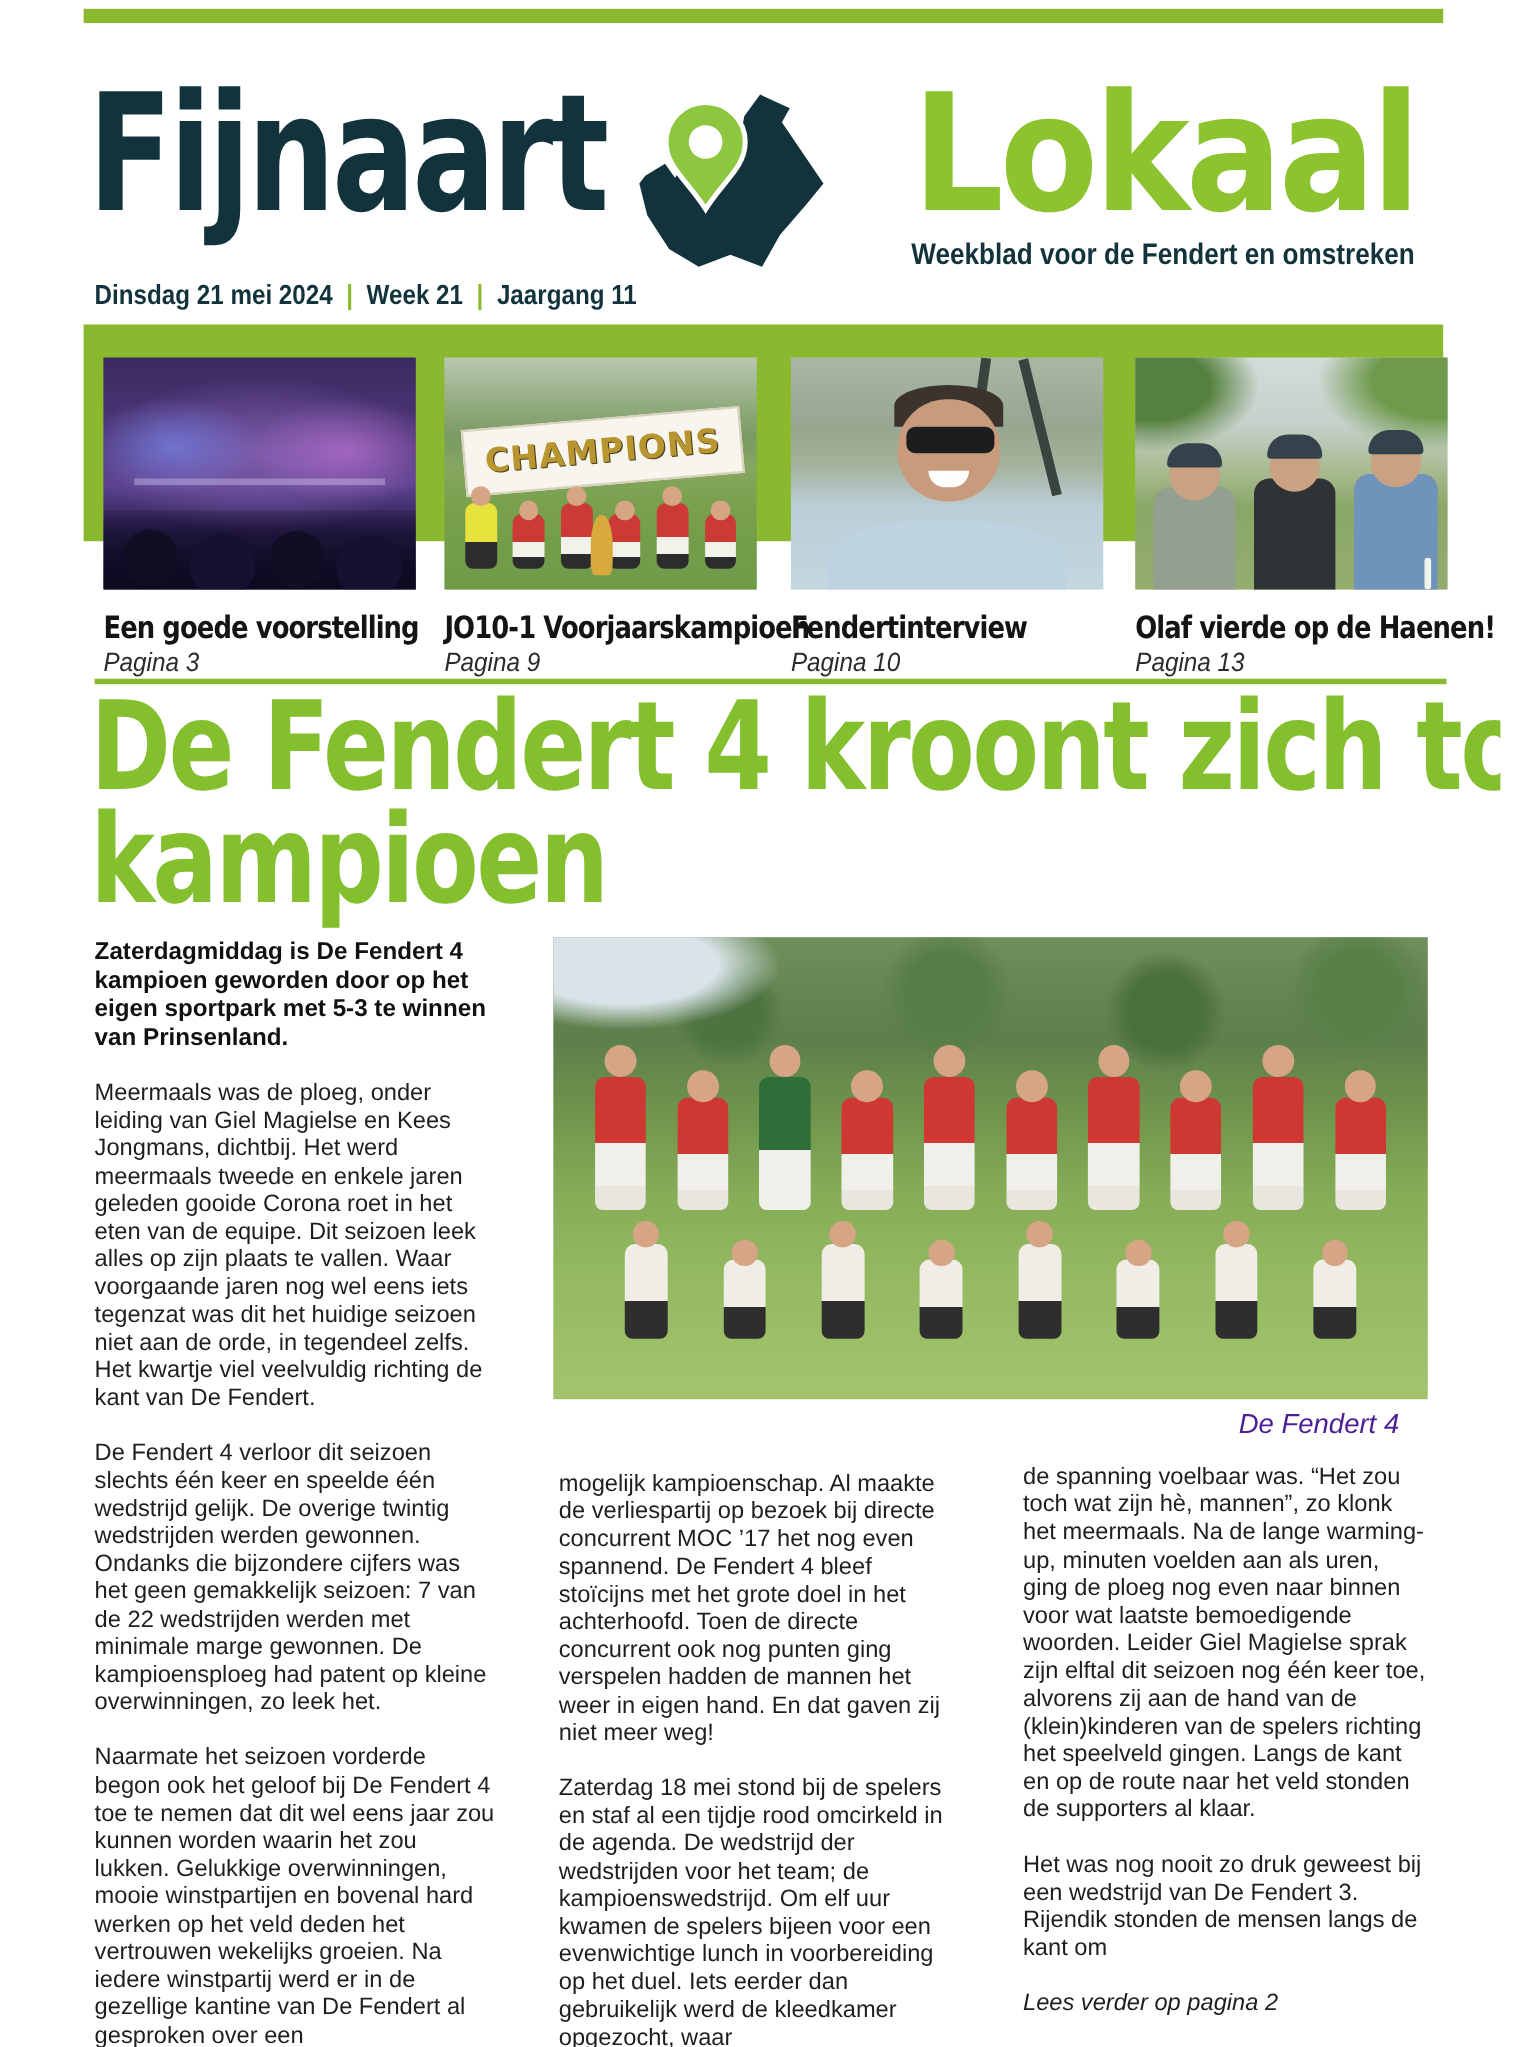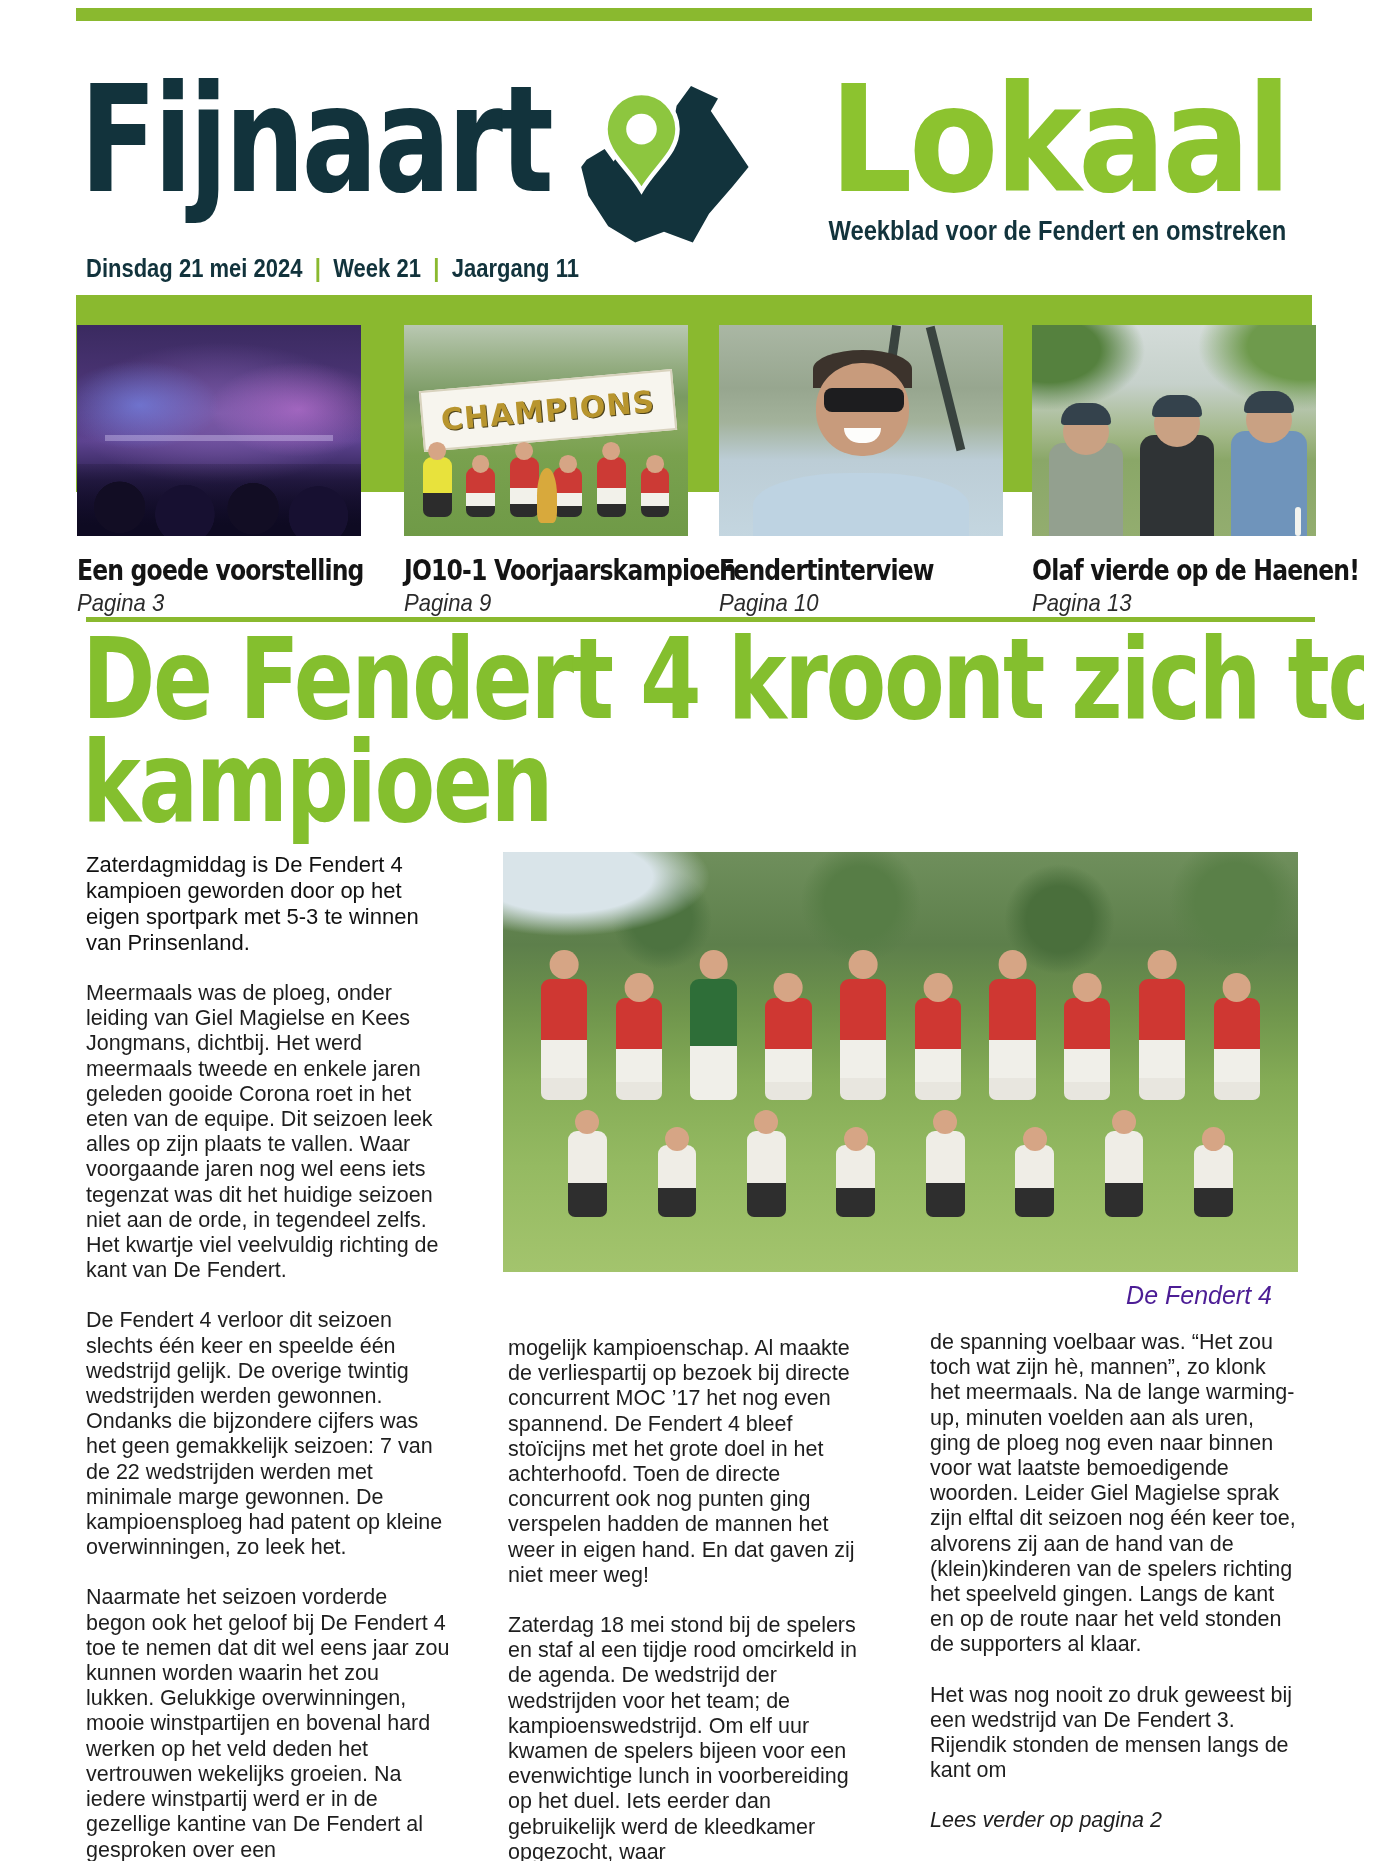--- a/index.html
+++ b/index.html
@@ -15,21 +15,21 @@
   .logo{position:absolute;left:556px;top:74px;width:198px;height:184px;}
   .tagline{position:absolute;right:78px;top:216px;color:#12333c;font-weight:bold;
            font-size:27px;transform:scaleX(.88);transform-origin:100% 0;white-space:nowrap;}
   .dateline{position:absolute;left:86px;top:254px;color:#12333c;font-weight:bold;font-size:25px;
             transform:scaleX(.88);transform-origin:0 0;white-space:nowrap;}
   .dateline .sep{color:#8ab92f;margin:0 14px;font-weight:bold;}
 
   
   .band{position:absolute;left:76px;top:295px;width:1236px;height:197px;background:#8ab92f;}
   .teaser{position:absolute;top:325px;width:284px;}
-  .t1{left:77px}.t2{left:404px}.t3{left:719px}.t4{left:1032px}
+  .t1{left:94px}.t2{left:404px}.t3{left:719px}.t4{left:1032px}
   .t-photo{position:relative;width:284px;height:211px;overflow:hidden;}
   .t-title{margin-top:18px;font-family:"DejaVu Sans",sans-serif;font-weight:bold;font-size:28px;
            color:#141414;letter-spacing:-1px;transform:scaleX(.84);transform-origin:0 0;white-space:nowrap;}
   .t-page{margin-top:2px;font-style:italic;font-size:24px;color:#2b2b2b;
           transform:scaleX(.92);transform-origin:0 0;}
 
   
   .art-theatre{background:
      radial-gradient(ellipse 40% 30% at 22% 38%, rgba(120,150,255,.55), rgba(0,0,0,0) 70%),
      radial-gradient(ellipse 45% 32% at 78% 40%, rgba(220,130,235,.5), rgba(0,0,0,0) 70%),
@@ -86,21 +86,21 @@
   .headline{position:absolute;left:82px;top:628px;color:#84bf2e;font-family:"DejaVu Sans",sans-serif;
             font-weight:bold;font-size:112px;line-height:.92;letter-spacing:-3px;
             transform:scaleX(.79);transform-origin:0 0;white-space:nowrap;}
 
   
   .col{position:absolute;width:366px;font-size:21.5px;line-height:25.2px;color:#1e1e1e;}
   .col p{margin:0 0 25px 0;}
   .col1{left:86px;top:852px;}
   .col2{left:508px;top:1336px;}
   .col3{left:930px;top:1330px;}
-  .intro{font-weight:normal;font-size:22px;line-height:26px;color:#111;}
+  .intro{font-weight:bold;font-size:22px;line-height:26px;color:#111;}
   .readon{font-style:italic;}
 
   .main-photo{position:absolute;left:503px;top:852px;width:795px;height:420px;overflow:hidden;
      background:
        radial-gradient(ellipse 18% 14% at 8% 6%, #d9e4e9 60%, rgba(0,0,0,0) 100%),
        radial-gradient(circle 50px at 20% 16%, #4d7340 60%, rgba(0,0,0,0) 100%),
        radial-gradient(circle 60px at 45% 12%, #577d46 60%, rgba(0,0,0,0) 100%),
        radial-gradient(circle 55px at 70% 16%, #4a6f3c 60%, rgba(0,0,0,0) 100%),
        radial-gradient(circle 65px at 92% 12%, #5a8048 60%, rgba(0,0,0,0) 100%),
        linear-gradient(180deg,#6f8f5c 0%,#5d7f4b 22%,#6f954c 38%,#85ac56 55%,#95ba62 75%,#a3c46d 100%);}

